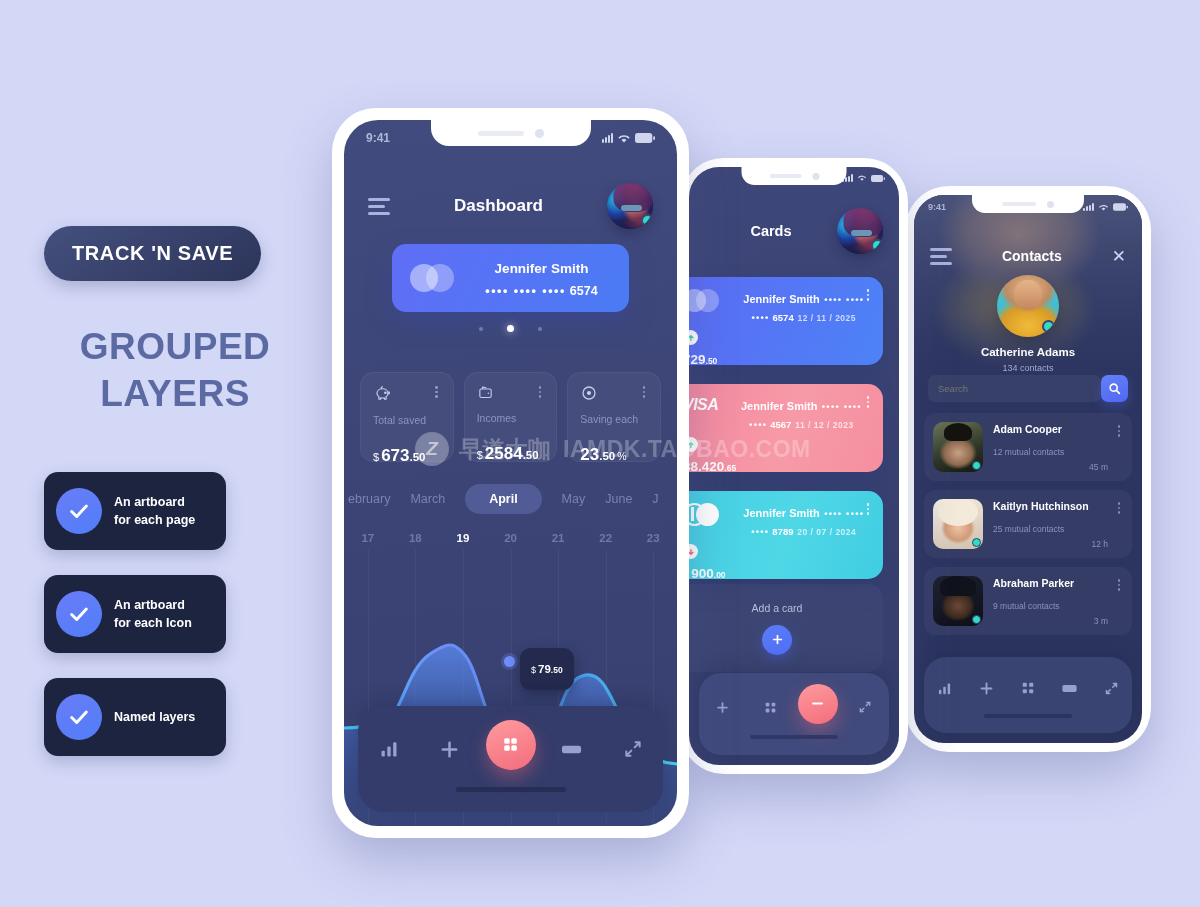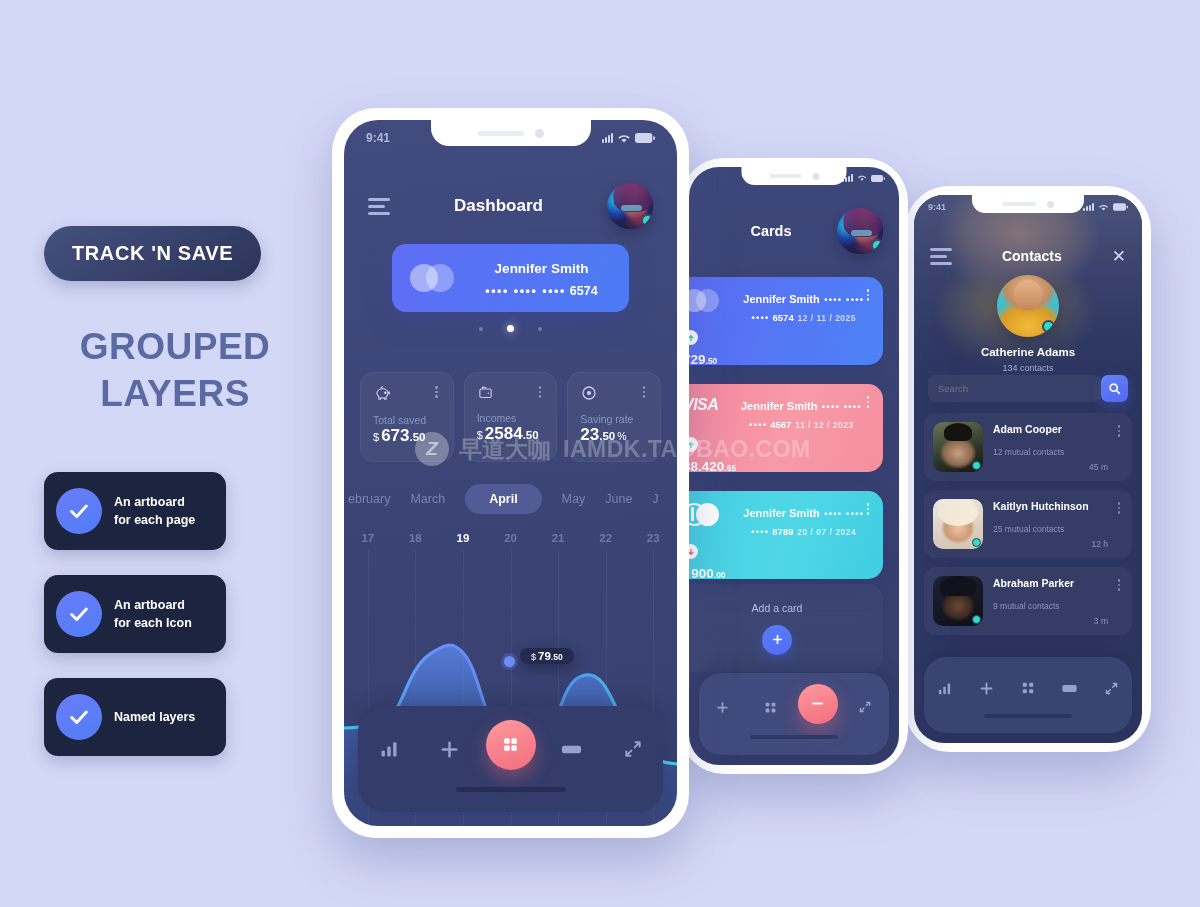--- a/index.html
+++ b/index.html
@@ -143,21 +143,21 @@
     flex:1; height:90px; border-radius:14px;
     background:rgba(255,255,255,.045);
     border:1px solid rgba(255,255,255,.05);
     padding:11px 12px; position:relative;
   }
   .stat-top { display:flex; justify-content:space-between; align-items:flex-start; }
   .stat-icon { color:#c6cdee; }
   .kebab { display:flex; flex-direction:column; gap:2px; padding:2px 3px; }
   .kebab i { width:2.5px; height:2.5px; border-radius:50%; background:#8d96c4; display:block; }
   .stat-label { margin-top:7px; color:#8c95c2; font-size:10.5px; }
-  .stat-value { margin-top:0; color:#fff; font-weight:bold; font-size:17px; white-space:nowrap; }
+  .stat-value { margin-top:20px; color:#fff; font-weight:bold; font-size:17px; white-space:nowrap; }
   .stat-value .cur { font-size:11px; font-weight:normal; margin-right:2px; }
   .stat-value .dec { font-size:11.5px; }
   .stat-value .pct { font-size:10.5px; font-weight:normal; margin-left:2px; }
 
   .months {
     position:absolute; top:362px; left:0; right:0; height:34px;
     display:flex; align-items:center; gap:20px; padding-left:4px;
     color:#7982b1; font-size:12.5px; white-space:nowrap; overflow:hidden;
   }
   .months .m { flex:none; }
@@ -172,21 +172,21 @@
   .days span.sel { color:#fff; }
 
   .chartzone { position:absolute; top:430px; left:0; right:0; bottom:0; overflow:hidden; }
   .chart-grid { position:absolute; inset:0; display:flex; }
   .chart-grid span { flex:1; position:relative; }
   .chart-grid span:after { content:""; position:absolute; left:50%; top:0; bottom:0;
     width:1px; background:rgba(255,255,255,.05); }
   .tooltip {
     position:absolute; left:176px; top:98px; z-index:5;
     background:#232a4d; color:#fff; border-radius:11px;
-    padding:2px 11px; font-size:11.5px; font-weight:bold; white-space:nowrap;
+    padding:15px 11px; font-size:11.5px; font-weight:bold; white-space:nowrap;
     box-shadow:0 5px 14px rgba(15,20,45,.4);
   }
   .tooltip .cur { font-size:9px; font-weight:normal; margin-right:2px; }
   .tooltip .dec { font-size:8.5px; }
   .chart-dot { position:absolute; left:160px; top:106px; width:11px; height:11px;
     border-radius:50%; background:#6f8efb; box-shadow:0 0 0 3px rgba(111,142,251,.25); z-index:4; }
 
   .tabbar {
     position:absolute; left:14px; right:14px; bottom:14px; height:106px;
     border-radius:26px; background:#333c6b;
@@ -836,21 +836,21 @@
                   <circle cx="12" cy="12" r="8"></circle>
                   <circle cx="12" cy="12" r="2.8" fill="currentColor" stroke="none"></circle>
                 </svg>
             </span>
             <span class="kebab">
                 <i></i>
                 <i></i>
                 <i></i>
               </span>
           </div>
-          <div class="stat-label">Saving rate</div>
+          <div class="stat-label">Saving each</div>
           <div class="stat-value"><span>23</span><span class="dec">.50</span><span class="pct">%</span></div>
         </div>
       </div>
 
       <div class="months">
         <span class="m">ebruary</span>
         <span class="m">March</span>
         <span class="m sel">April</span>
         <span class="m">May</span>
         <span class="m">June</span>

